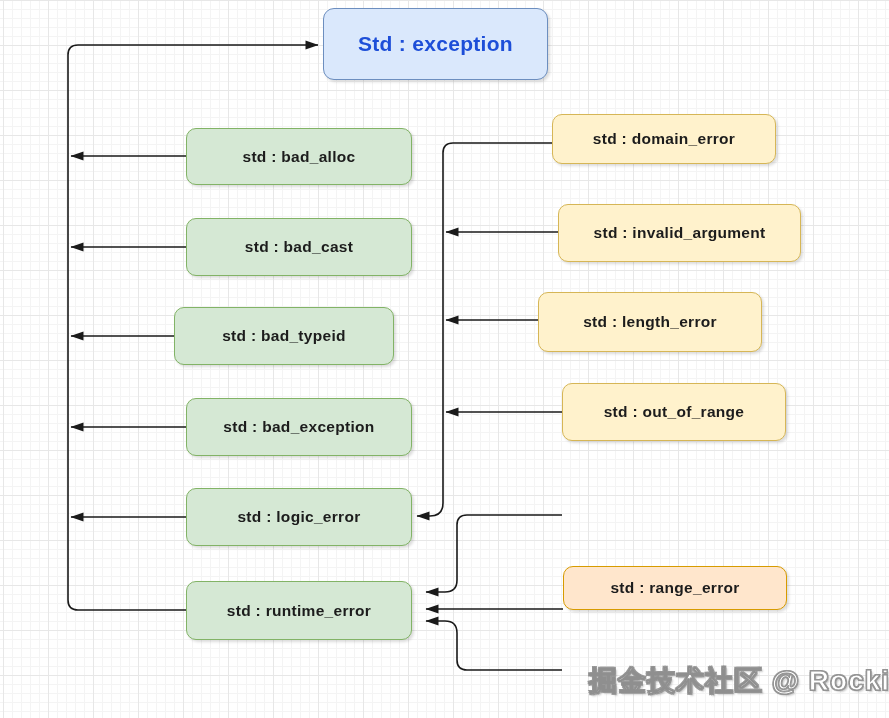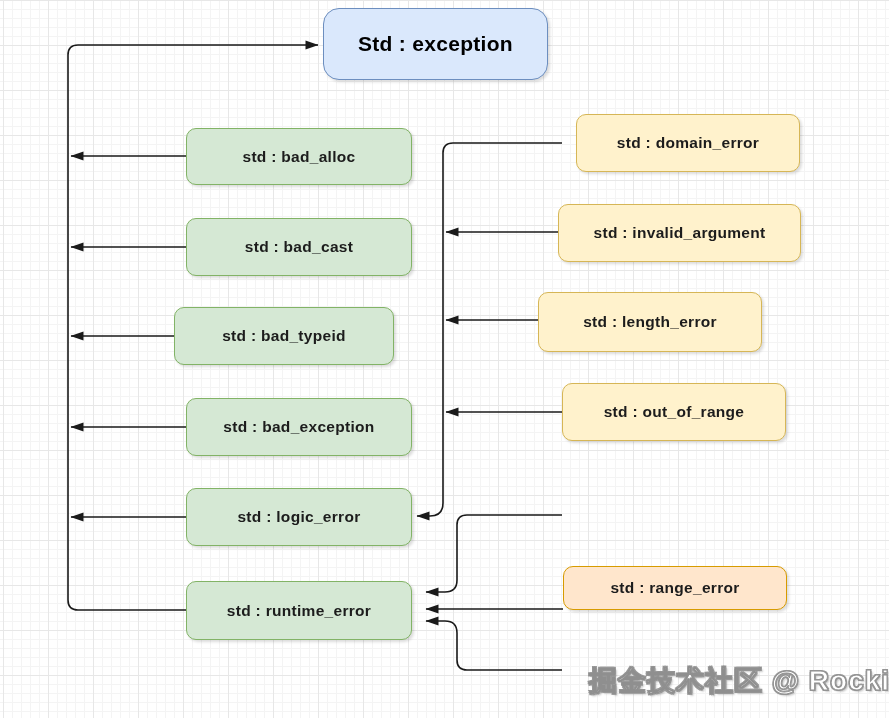--- a/index.html
+++ b/index.html
@@ -19,21 +19,21 @@
   .edge{stroke:var(--edge,#1a1a1a);fill:none;stroke-width:1.6px;}
   .arrowhead{fill:var(--edge,#1a1a1a);}
   .node{
     position:absolute;z-index:2;box-sizing:border-box;
     display:flex;align-items:center;justify-content:center;
     border-radius:10px;border:1.6px solid;
     font-weight:700;font-size:15.5px;color:#1c1c1c;
     box-shadow:2px 2px 3px rgba(0,0,0,0.14);
     letter-spacing:0.3px;white-space:nowrap;
   }
-  .node.root{font-size:21px;border-radius:16px;color:#000000;
+  .node.root{font-size:21px;border-radius:11px;color:#1d4ed8;
     background:var(--root-fill,#dae8fc);border-color:var(--root-border,#6c8ebf);}
   .node.green{background:var(--green-fill,#d5e8d4);border-color:var(--green-border,#82b366);align-items:center;}
   .node.yellow{background:var(--yellow-fill,#fff2cc);border-color:var(--yellow-border,#d6b656);}
   .node.orange{background:var(--orange-fill,#ffe6cc);border-color:var(--orange-border,#d79b00);}
   .watermark{
     position:absolute;z-index:5;left:589px;top:662px;
     font-size:28px;font-weight:700;white-space:nowrap;letter-spacing:1px;
     color:#ffffff;-webkit-text-stroke:1px #8f8f8f;
     text-shadow:-1px -1px 0 #9a9a9a,1px -1px 0 #9a9a9a,-1px 1px 0 #9a9a9a,1px 1px 0 #9a9a9a,2px 2px 2px rgba(70,70,70,0.3);
   }
@@ -80,21 +80,21 @@
   <div class="node green" style="left:186px;top:398px;width:226px;height:58px">
     <span>std : bad_exception</span>
   </div>
   <div class="node green" style="left:186px;top:488px;width:226px;height:58px">
     <span>std : logic_error</span>
   </div>
   <div class="node green" style="left:186px;top:581px;width:226px;height:59px">
     <span>std : runtime_error</span>
   </div>
 
-  <div class="node yellow" style="left:576px;top:114px;width:224px;height:58px">
+  <div class="node yellow" style="left:552px;top:114px;width:224px;height:50px">
     <span>std : domain_error</span>
   </div>
   <div class="node yellow" style="left:558px;top:204px;width:243px;height:58px">
     <span>std : invalid_argument</span>
   </div>
   <div class="node yellow" style="left:538px;top:292px;width:224px;height:60px">
     <span>std : length_error</span>
   </div>
   <div class="node yellow" style="left:562px;top:383px;width:224px;height:58px">
     <span>std : out_of_range</span>

